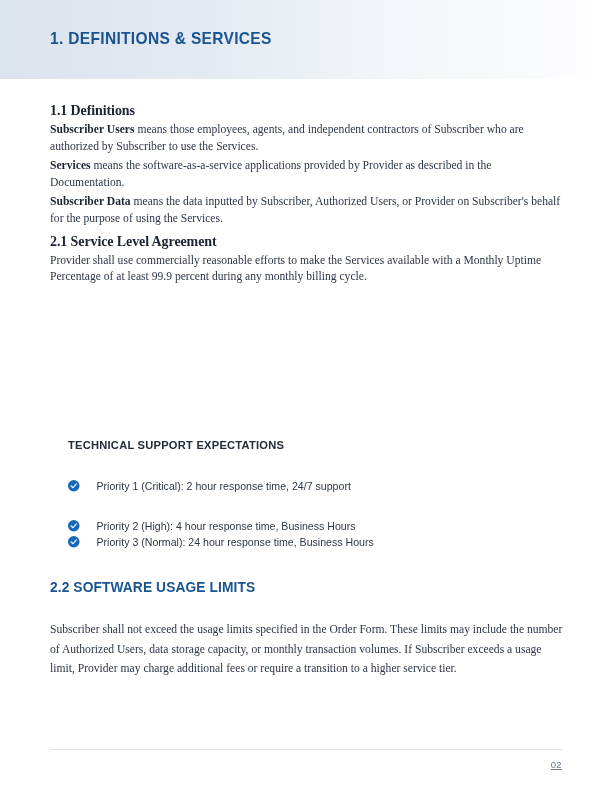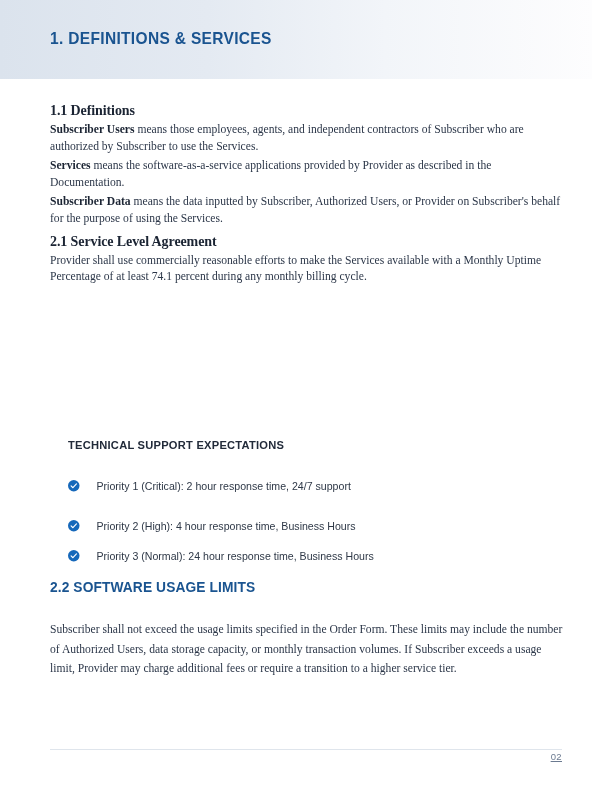--- a/index.html
+++ b/index.html
@@ -109,21 +109,21 @@
   .support-item {
     display: flex;
     align-items: center;
     font-family: "Liberation Sans", sans-serif;
     font-size: 10.6px;
     color: #2e3847;
     white-space: nowrap;
   }
   .support-item.gap-lg { margin-top: 29px; }
   .support-item.gap-sm { margin-top: 28px; }
-  .support-item.gap-xs { margin-top: 18px; align-items: center; }
+  .support-item.gap-xs { margin-top: 4px; align-items: center; }
 
   .check-icon {
     flex: 0 0 auto;
     width: 11.5px;
     height: 11.5px;
     margin-right: 17px;
     display: block;
   }
 
   
@@ -153,21 +153,21 @@
     left: 50px;
     top: 749px;
     width: 512px;
   }
   .footer-rule {
     width: 100%;
     height: 1px;
     background: #dfe5ec;
   }
   .footer-page {
-    margin-top: 1px;
+    margin-top: 9px;
     text-align: right;
     font-family: "Liberation Sans", sans-serif;
     font-size: 9.5px;
     color: #6b7a90;
     letter-spacing: 0.4px;
     text-decoration: underline;
   }
 </style>
 </head>
 <body>
@@ -189,21 +189,21 @@
     <p class="body-text">
       <b>Services</b><span> means the software-as-a-service applications provided by Provider as described in the Documentation.</span>
     </p>
 
     <p class="body-text">
       <b>Subscriber Data</b><span> means the data inputted by Subscriber, Authorized Users, or Provider on Subscriber's behalf for the purpose of using the Services.</span>
     </p>
 
     <h2 class="serif-heading h-sla">2.1 Service Level Agreement</h2>
 
-    <p class="body-text">Provider shall use commercially reasonable efforts to make the Services available with a Monthly Uptime Percentage of at least 74.1 percent during any monthly billing cycle.</p>
+    <p class="body-text">Provider shall use commercially reasonable efforts to make the Services available with a Monthly Uptime Percentage of at least 99.9 percent during any monthly billing cycle.</p>
 
   </div>
 
   <div class="support-block">
 
     <div class="support-title">TECHNICAL SUPPORT EXPECTATIONS</div>
 
     <ul class="support-list">
 
       <li class="support-item gap-lg">

